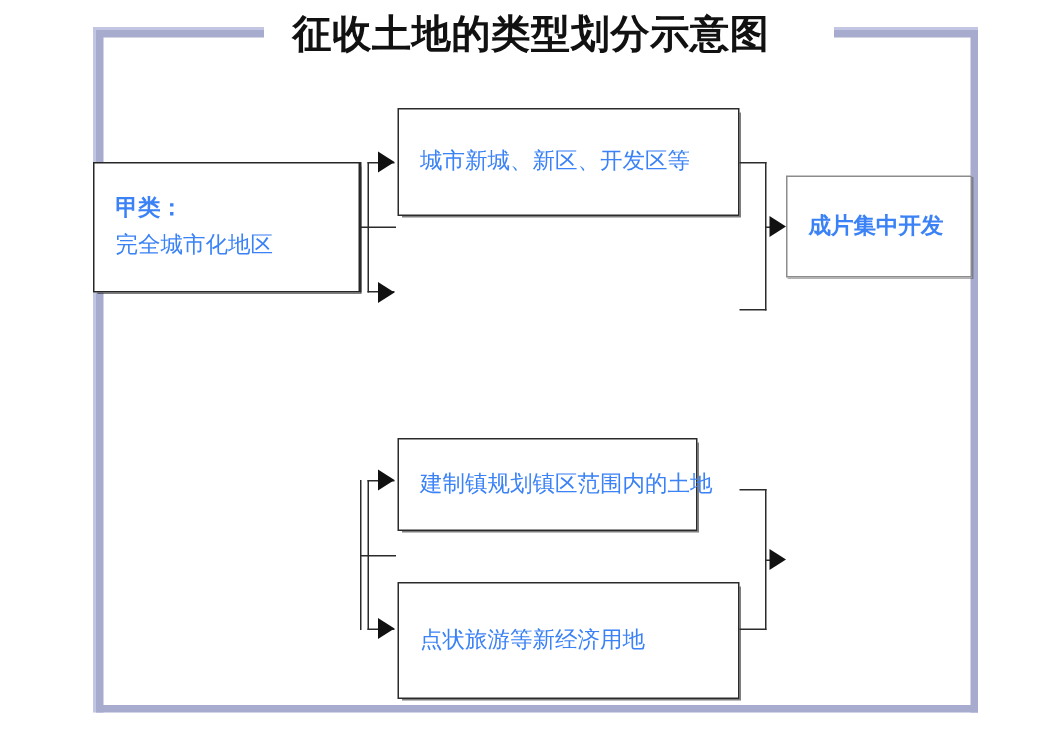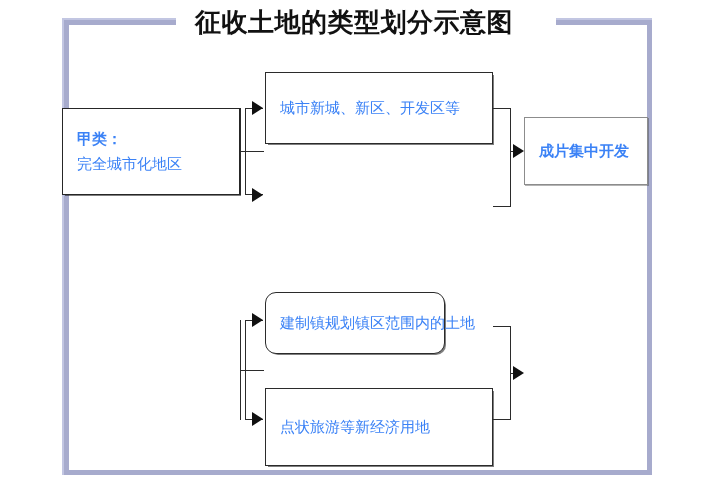--- a/index.html
+++ b/index.html
@@ -151,21 +151,21 @@
 
 
   <div class="hline" style="left:240px; top:370px; width:24px;"></div>
   <div class="vline" style="left:240px; top:320px; height:100px;"></div>
   <div class="vline" style="left:245px; top:320px; height:100px;"></div>
   <div class="hline" style="left:245px; top:320px; width:18px;"></div>
   <div class="hline" style="left:245px; top:419px; width:18px;"></div>
   <div class="arrow" style="left:252px; top:313px;"></div>
   <div class="arrow" style="left:252px; top:412px;"></div>
 
-  <div class="box shadowed" style="left:265px; top:292px; width:180px; height:62px;border-radius:11px;">
+  <div class="box shadowed" style="left:265px; top:292px; width:200px; height:62px;">
     <div class="line">建制镇规划镇区范围内的土地</div>
   </div>
   <div class="box shadowed" style="left:265px; top:388px; width:228px; height:78px;">
     <div class="line">点状旅游等新经济用地</div>
   </div>
 
   <div class="hline" style="left:493px; top:326px; width:18px;"></div>
   <div class="hline" style="left:493px; top:419px; width:18px;"></div>
   <div class="vline" style="left:510px; top:326px; height:94px;"></div>
   <div class="hline" style="left:510px; top:373px; width:12px;"></div>

